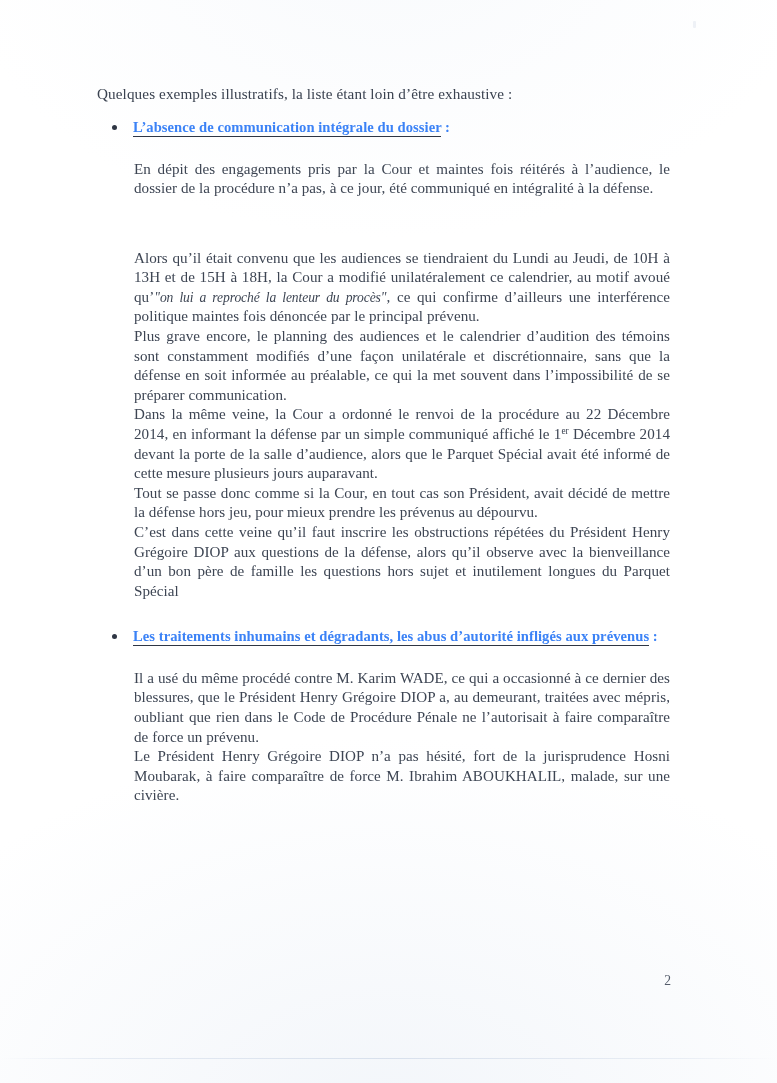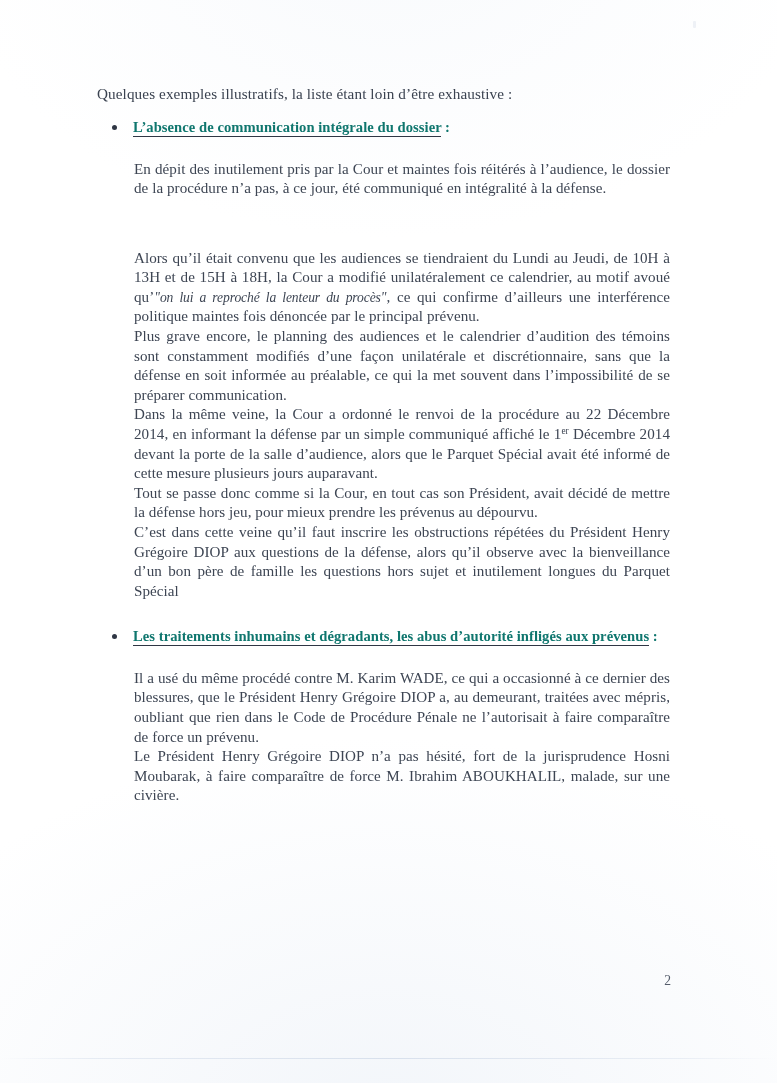--- a/index.html
+++ b/index.html
@@ -81,21 +81,21 @@
     position: relative;
   }
 
   
   .sec-head {
     position: relative;
     padding-left: 44px;
     font-size: 14.6px;
     line-height: 19.5px;
     font-weight: bold;
-    color: #0f766e;
+    color: #3b82f6;
     text-align: justify;
     text-justify: inter-word;
     letter-spacing: 0.05px;
   }
   .sec-head .bullet {
     position: absolute;
     left: 23px;
     top: 7px;
     width: 5px;
     height: 5px;
@@ -175,21 +175,21 @@
   <div class="lead-line">Quelques exemples illustratifs, la liste étant loin d’être exhaustive :</div>
 
   <div class="sections">
 
     <div class="section">
       <div class="sec-head">
         <span class="bullet"></span><span class="htext">L’absence de communication intégrale du dossier</span><span class="colon"> :</span>
       </div>
       <div class="gap-head-body"></div>
       <div class="sec-body">
-        <p class="no-justify-last">En dépit des inutilement pris par la Cour et maintes fois réitérés à l’audience, le dossier de la procédure n’a pas, à ce jour, été communiqué en intégralité à la défense.</p>
+        <p class="no-justify-last">En dépit des engagements pris par la Cour et maintes fois réitérés à l’audience, le dossier de la procédure n’a pas, à ce jour, été communiqué en intégralité à la défense.</p>
       </div>
     </div>
 
     <div class="gap-section"></div>
 
     <div class="section">
       <div class="gap-head-body"></div>
       <div class="sec-body">
         <p><span>Alors qu’il était convenu que les audiences se tiendraient du Lundi au Jeudi, de 10H à 13H et de 15H à 18H, la Cour a modifié unilatéralement ce calendrier, au motif avoué qu’</span><span class="quote-it">"on lui a reproché la lenteur du procès"</span><span>, ce qui confirme d’ailleurs une interférence politique maintes fois dénoncée par le principal prévenu.</span></p>
         <p>Plus grave encore, le planning des audiences et le calendrier d’audition des témoins sont constamment modifiés d’une façon unilatérale et discrétionnaire, sans que la défense en soit informée au préalable, ce qui la met souvent dans l’impossibilité de se préparer communication.</p>

